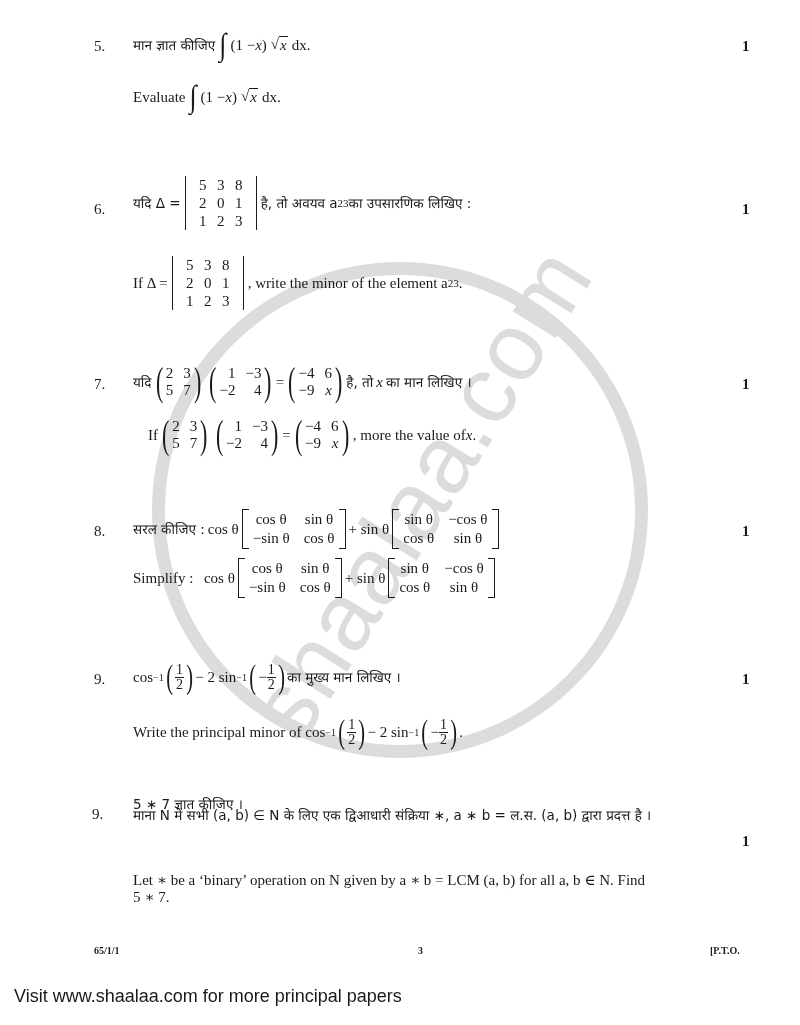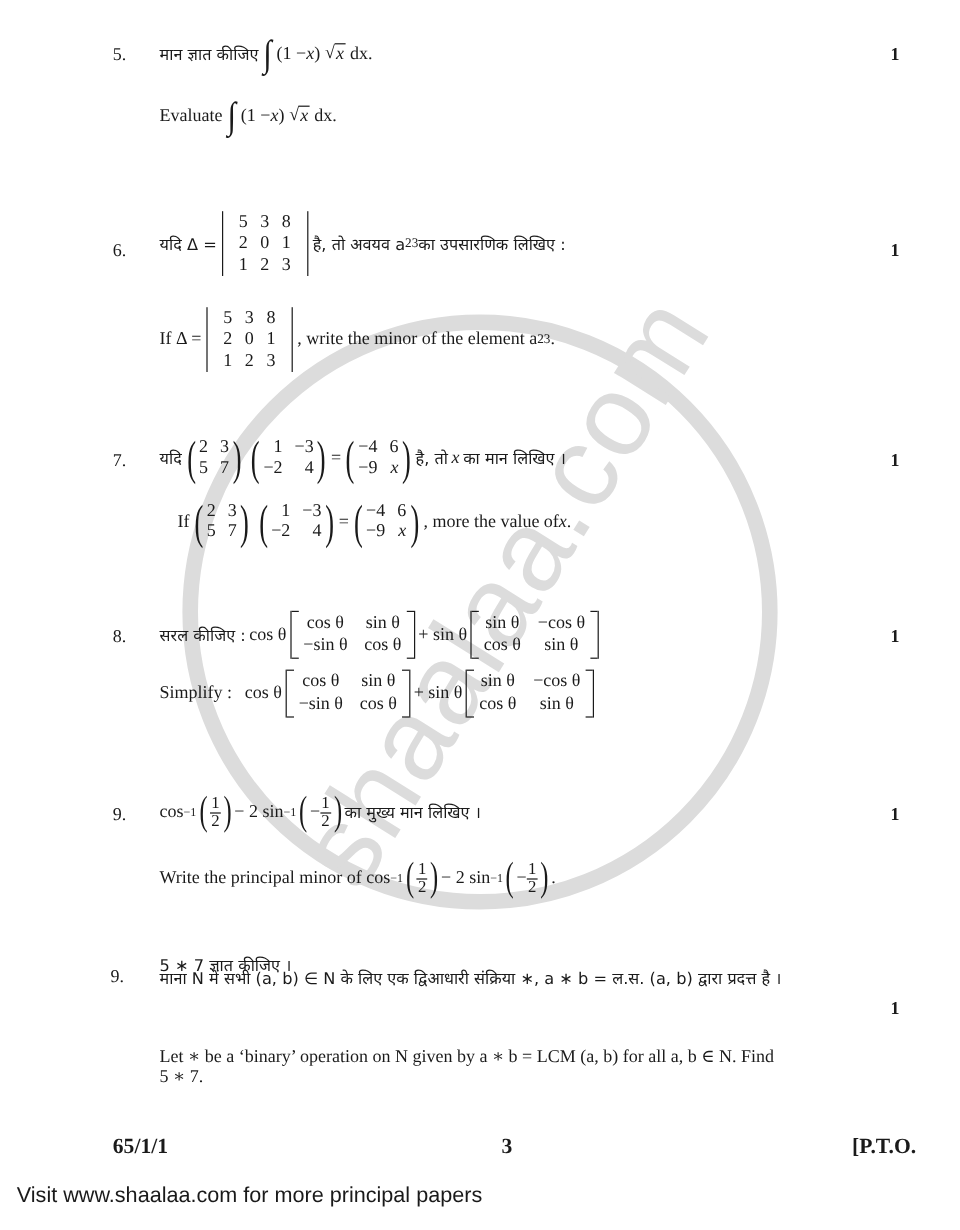--- a/index.html
+++ b/index.html
@@ -31,21 +31,21 @@
           border-left: 1.5px solid #1a1a1a; border-right: 1.5px solid #1a1a1a; position: relative; }
   .bmat::before, .bmat::after { content: ""; position: absolute; top: 0; bottom: 0; width: 6px;
           border-top: 1.5px solid #1a1a1a; border-bottom: 1.5px solid #1a1a1a; }
   .bmat::before { left: 0; } .bmat::after { right: 0; }
   .frac-wrap { display: inline-flex; align-items: center; }
   .paren { font-size: 34px; line-height: 1; font-weight: 100; transform: scaleX(0.6); display: inline-block; }
   .frac { display: inline-flex; flex-direction: column; align-items: center; font-size: 14px; line-height: 14px; }
   .frac .num { border-bottom: 1px solid #1a1a1a; padding: 0 1px; }
   sup { font-size: 10px; }
   sub { font-size: 11px; }
-  .footer { position: absolute; top: 945px; font-weight: bold; font-size: 18px; }
+  .footer { position: absolute; top: 945px; font-weight: bold; font-size: 10px; }
   .visit { position: absolute; left: 14px; top: 986px; font-family: "Liberation Sans", "DejaVu Sans", sans-serif;
            font-size: 18px; color: #1a1a1a; }
 </style>
 </head>
 <body>
 
 <div class="watermark-circle"></div>
 <div class="watermark-text">shaalaa.com</div>
 
 <div class="content">

